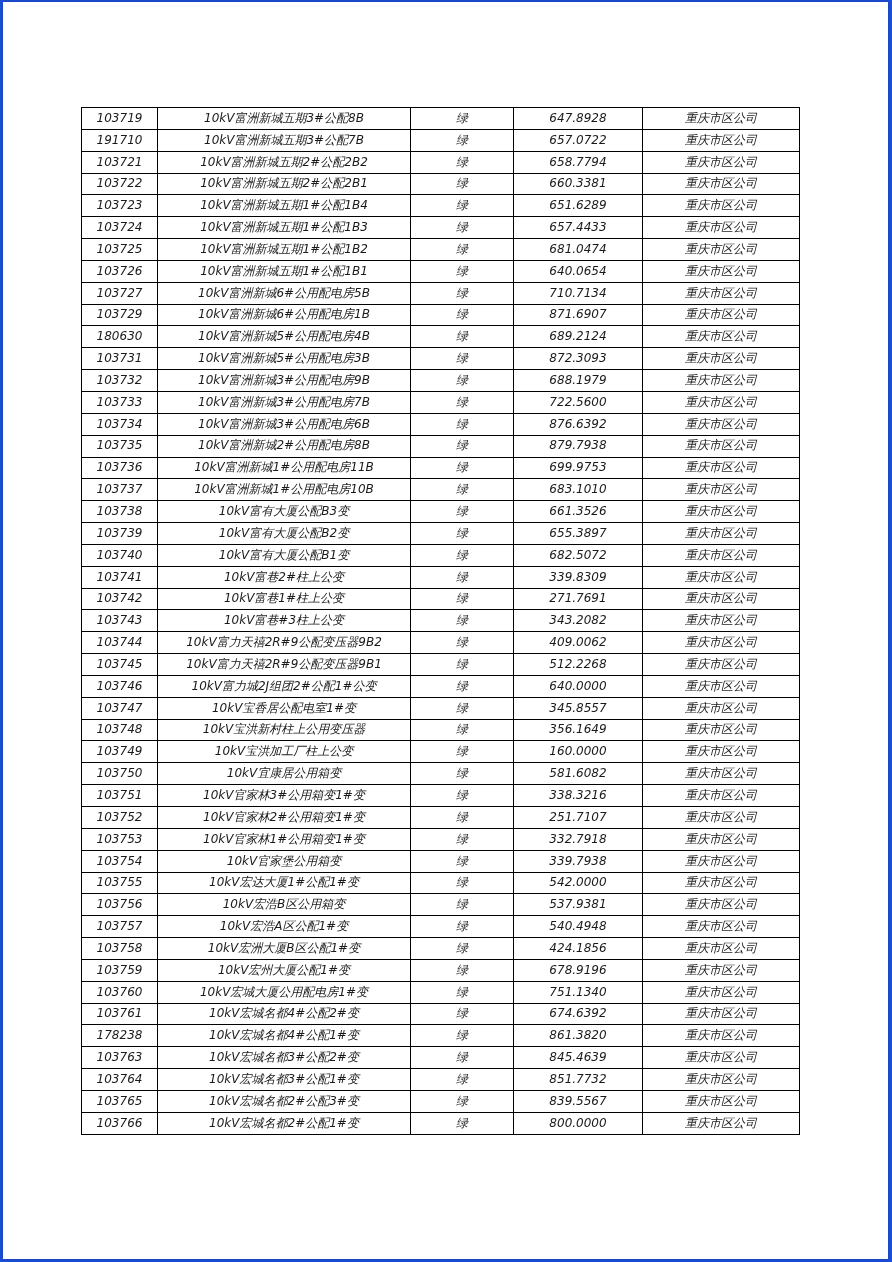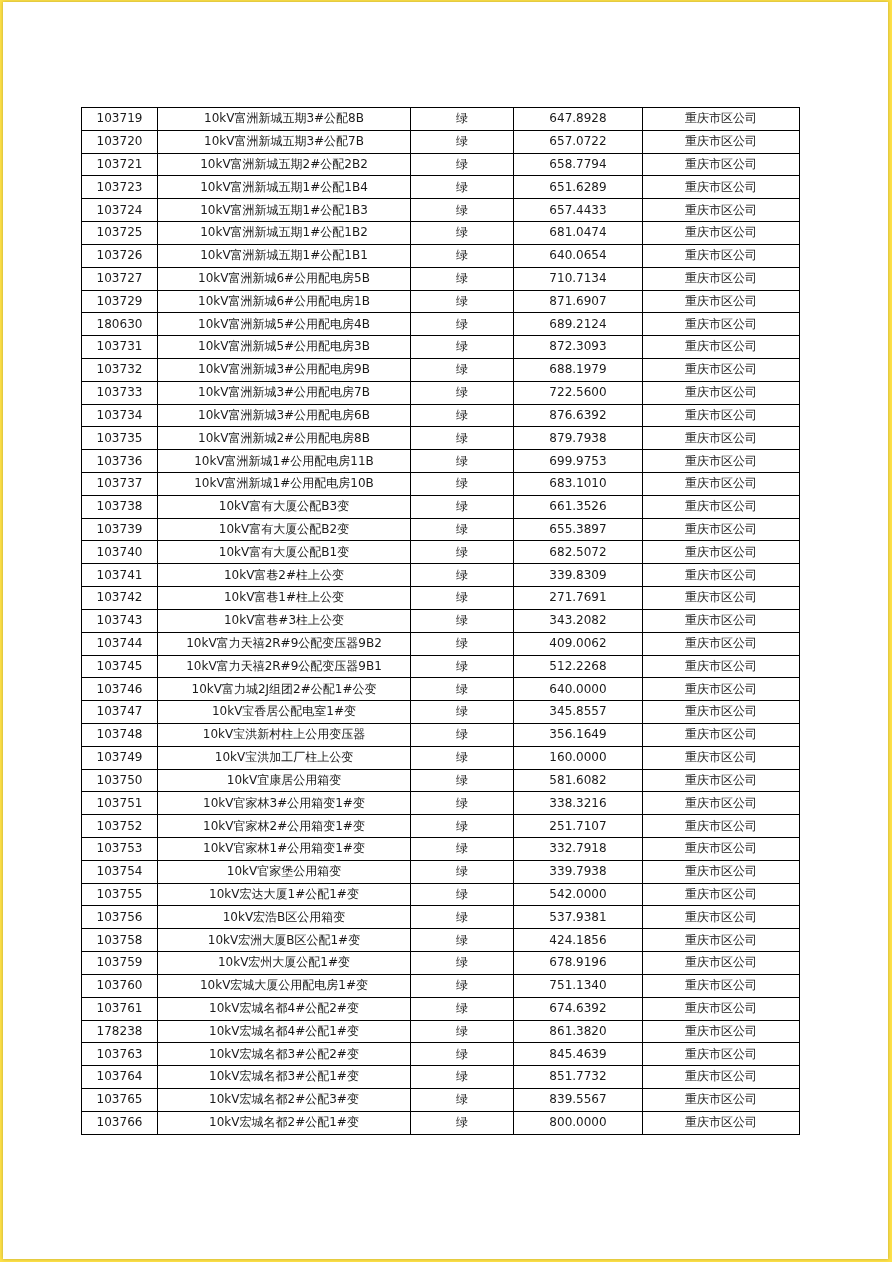--- a/index.html
+++ b/index.html
@@ -4,21 +4,22 @@
 <style>
   * { margin: 0; padding: 0; box-sizing: border-box; }
   html, body {
     width: 892px; height: 1262px;
     font-family: "DejaVu Sans", "Liberation Sans", sans-serif;
     overflow: hidden;
   }
   .canvas {
     position: relative;
     width: 892px; height: 1262px;
-    background: #fde047;
+    background: #1d4ed8;
+    font-style: italic;
   }
   .page {
     position: absolute;
     left: 3px; top: 2px;
     width: 885px; height: 1257px;
     background: #ffffff;
     box-shadow: 0 0 3px rgba(0,0,0,0.25);
   }
   table.grid {
     position: absolute;
@@ -61,35 +62,42 @@
       <tbody>
   <tr>
     <td>103719</td>
     <td>10kV富洲新城五期3#公配8B</td>
     <td>绿</td>
     <td>647.8928</td>
     <td>重庆市区公司</td>
   </tr>
 
   <tr>
-    <td>103720</td>
+    <td>191710</td>
     <td>10kV富洲新城五期3#公配7B</td>
     <td>绿</td>
     <td>657.0722</td>
     <td>重庆市区公司</td>
   </tr>
 
   <tr>
     <td>103721</td>
     <td>10kV富洲新城五期2#公配2B2</td>
     <td>绿</td>
     <td>658.7794</td>
     <td>重庆市区公司</td>
   </tr>
 
+  <tr>
+    <td>103722</td>
+    <td>10kV富洲新城五期2#公配2B1</td>
+    <td>绿</td>
+    <td>660.3381</td>
+    <td>重庆市区公司</td>
+  </tr>
 
   <tr>
     <td>103723</td>
     <td>10kV富洲新城五期1#公配1B4</td>
     <td>绿</td>
     <td>651.6289</td>
     <td>重庆市区公司</td>
   </tr>
 
   <tr>
@@ -342,20 +350,27 @@
   </tr>
 
   <tr>
     <td>103756</td>
     <td>10kV宏浩B区公用箱变</td>
     <td>绿</td>
     <td>537.9381</td>
     <td>重庆市区公司</td>
   </tr>
 
+  <tr>
+    <td>103757</td>
+    <td>10kV宏浩A区公配1#变</td>
+    <td>绿</td>
+    <td>540.4948</td>
+    <td>重庆市区公司</td>
+  </tr>
 
   <tr>
     <td>103758</td>
     <td>10kV宏洲大厦B区公配1#变</td>
     <td>绿</td>
     <td>424.1856</td>
     <td>重庆市区公司</td>
   </tr>
 
   <tr>

